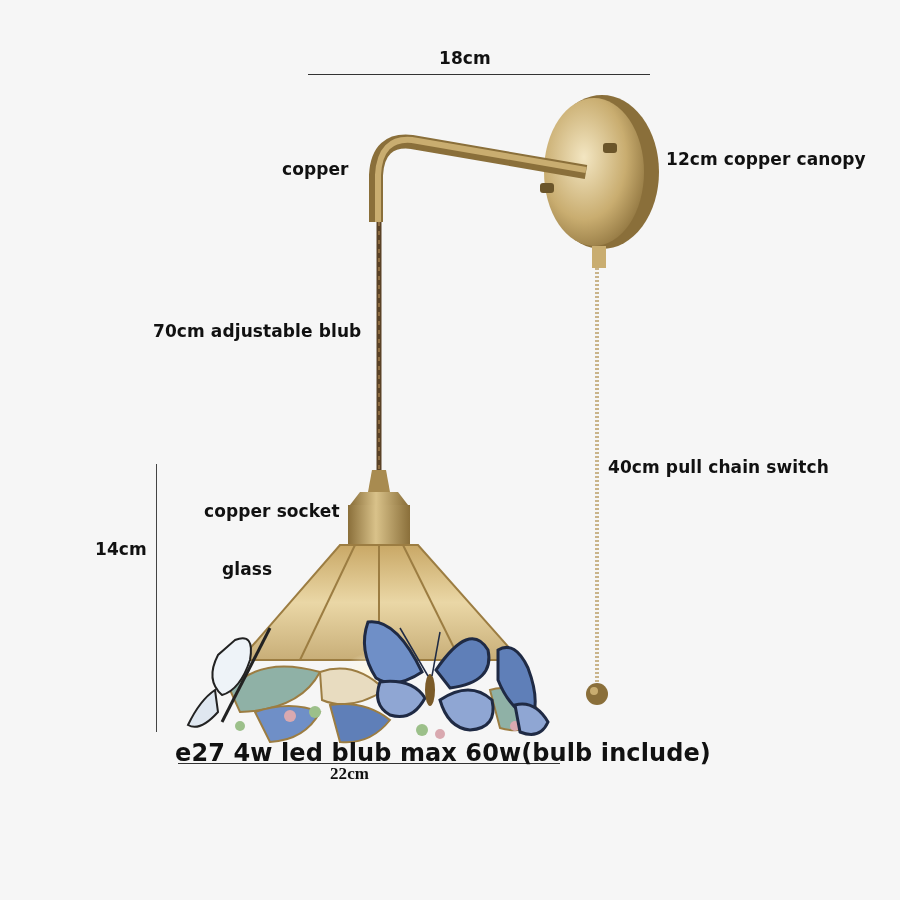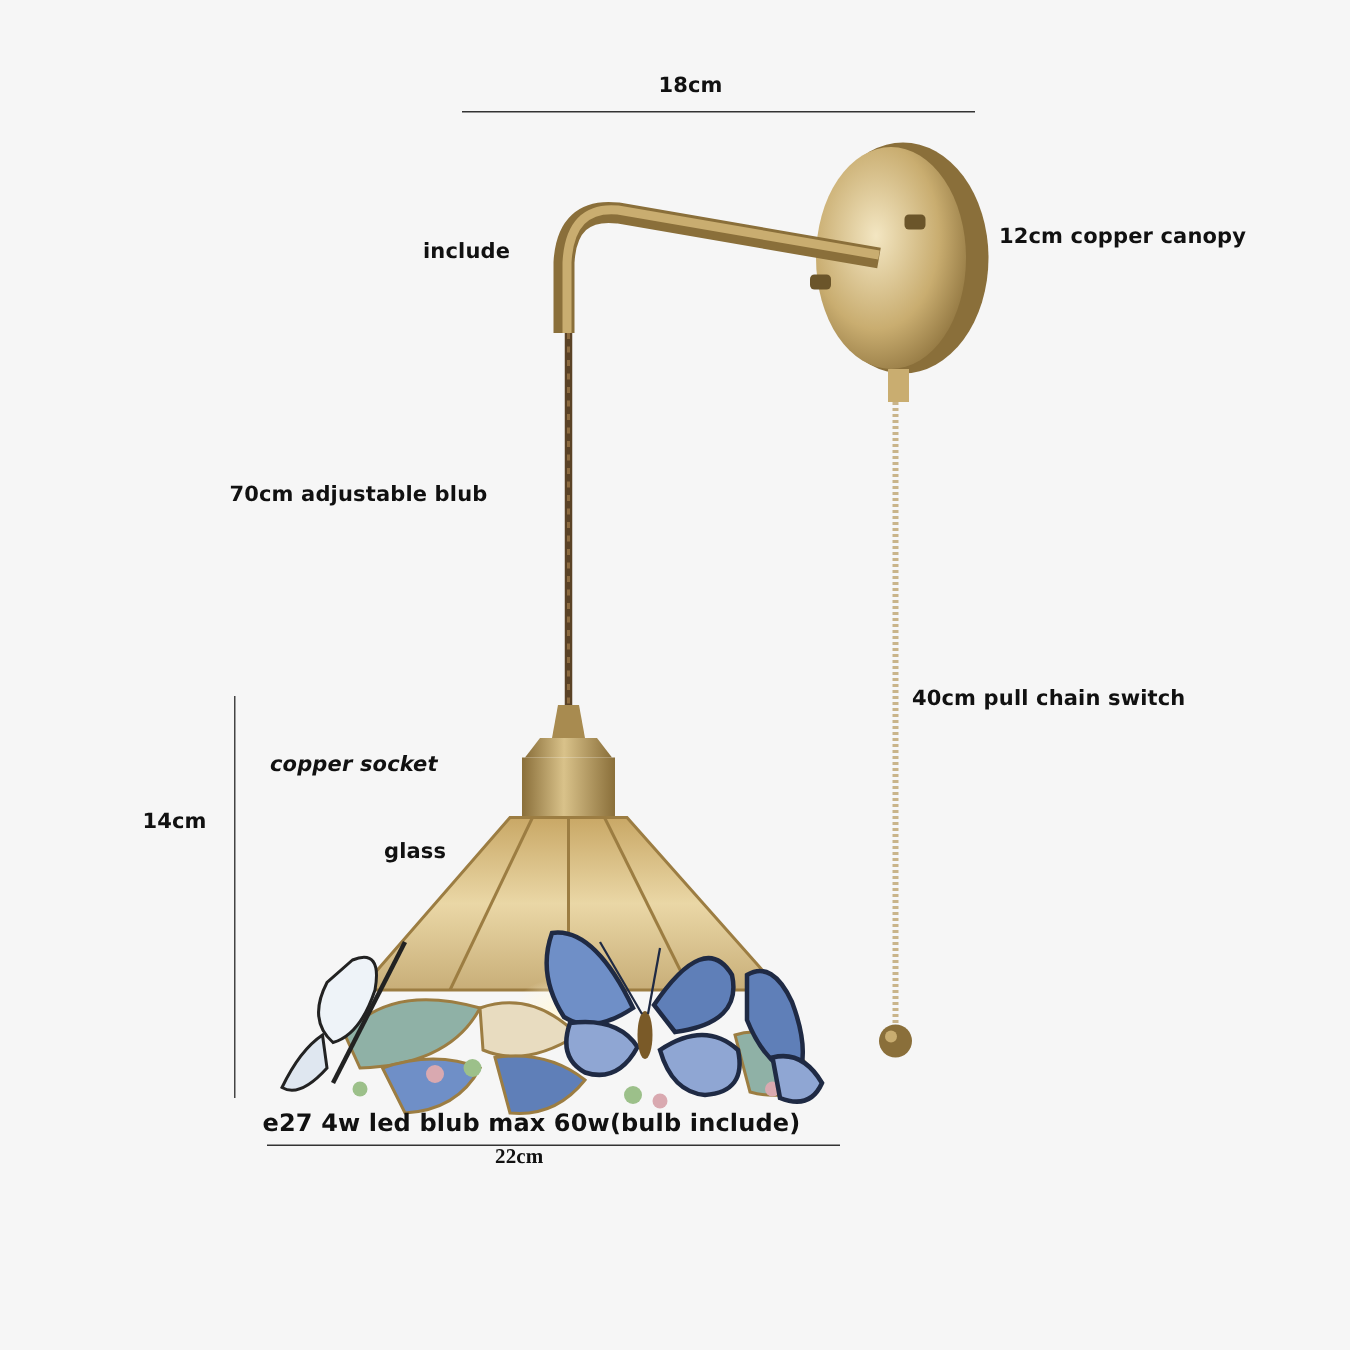--- a/index.html
+++ b/index.html
@@ -3,21 +3,21 @@
   <meta charset="utf-8">
   <style>
     html, body { margin: 0; padding: 0; }
     body {
       width: 900px; height: 900px; position: relative; overflow: hidden;
       background: #f6f6f6;
       font-family: "DejaVu Sans", sans-serif;
       color: #111;
     }
     .label {
-      position: absolute; font-size: 14px; font-weight: bold; white-space: nowrap;
+      position: absolute; font-size: 17px; font-weight: bold; white-space: nowrap;
       letter-spacing: 0.1px; line-height: 1;
     }
     .dim-line-h { position: absolute; height: 1px; background: #333; }
     .dim-line-v { position: absolute; width: 1px; background: #444; }
     svg.lamp { position: absolute; left: 0; top: 0; }
   </style>
 </head>
 <body>
 
 <div class="dim-line-h" style="left:308px; top:74px; width:342px;"></div>
@@ -118,19 +118,19 @@
     <line x1="428" y1="676" x2="400" y2="628" stroke="#1f2a44" stroke-width="1.5"></line>
     <line x1="432" y1="676" x2="440" y2="632" stroke="#1f2a44" stroke-width="1.5"></line>
   </g>
 
   <g>
     <path d="M 498 650 Q 515 640 528 668 Q 540 700 532 718 Q 510 710 498 680 Z" fill="#5f7fb8" stroke="#1f2a44" stroke-width="3"></path>
     <path d="M 515 705 Q 535 700 548 722 Q 540 740 520 732 Z" fill="#8fa6d3" stroke="#1f2a44" stroke-width="3"></path>
   </g>
 </svg>
 
-<div class="label" style="left:282px; top:161px;">include</div>
+<div class="label" style="left:282px; top:161px;">copper</div>
 <div class="label" style="left:666px; top:151px;text-align:right;">12cm copper canopy</div>
 <div class="label" style="left:153px; top:323px;">70cm adjustable blub</div>
 <div class="label" style="left:608px; top:459px;text-align:center;">40cm pull chain switch</div>
-<div class="label" style="left:180px; top:503px;font-style:italic;">copper socket</div>
-<div class="label" style="left:222px; top:561px;margin-left:34px;">glass</div>
-<div class="label" style="left:175px; top:741px; font-size:16px;">e27 4w led blub max 60w(bulb include)</div>
+<div class="label" style="left:204px; top:503px;">copper socket</div>
+<div class="label" style="left:222px; top:561px;">glass</div>
+<div class="label" style="left:175px; top:741px; font-size:24px;">e27 4w led blub max 60w(bulb include)</div>
 
 </body></html>

